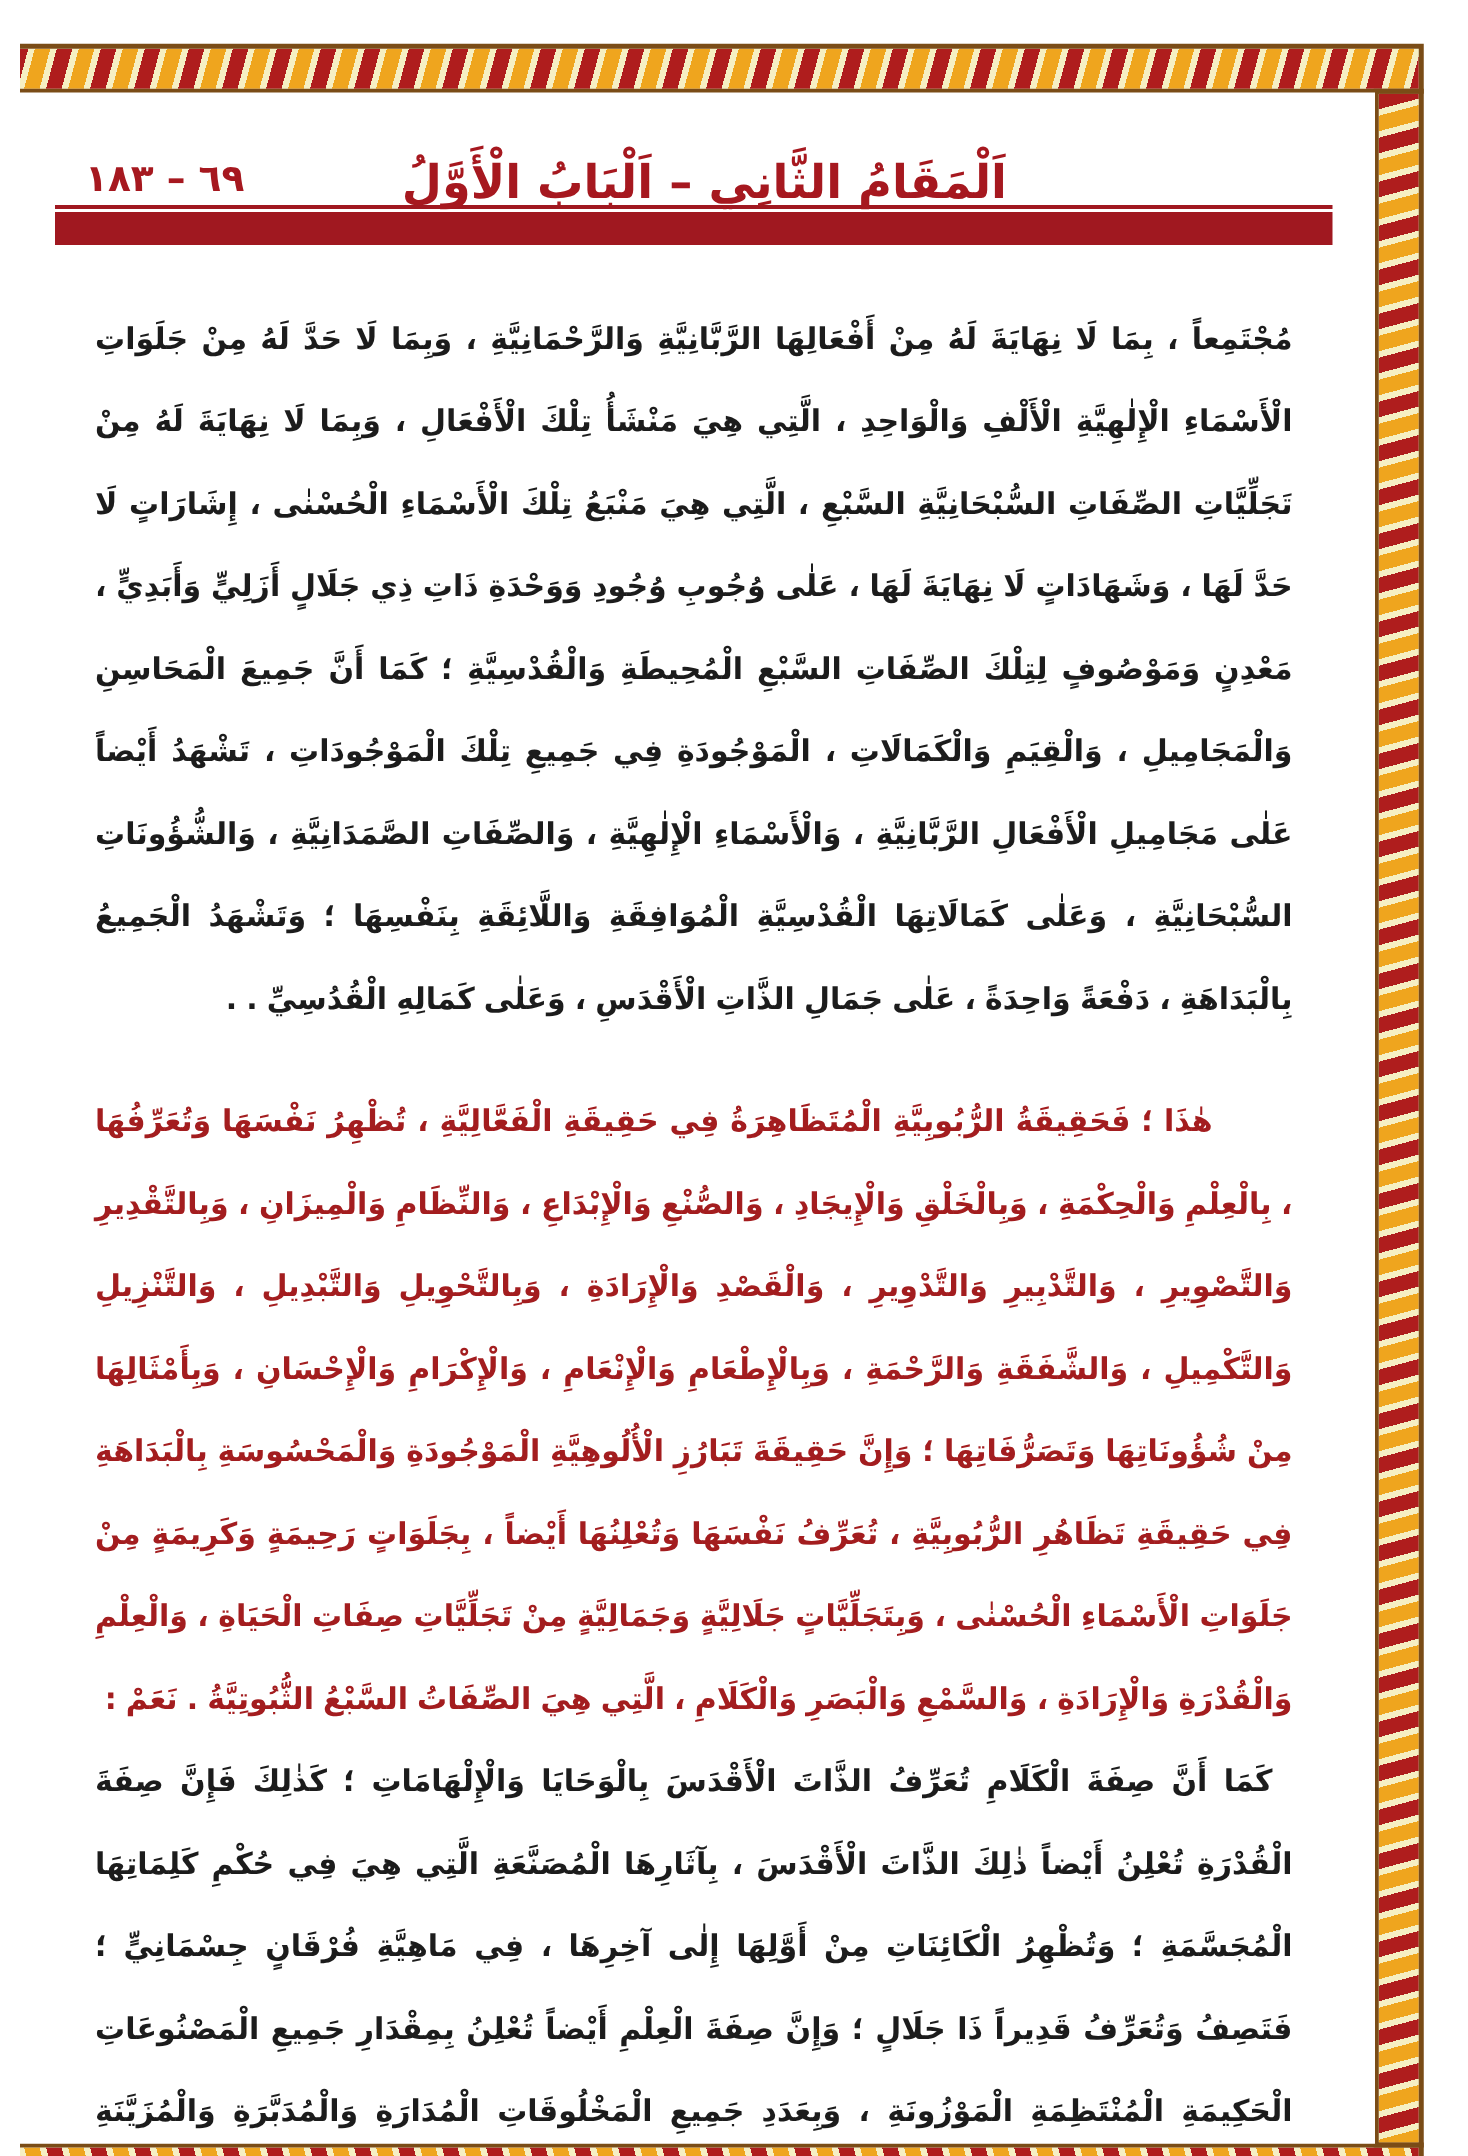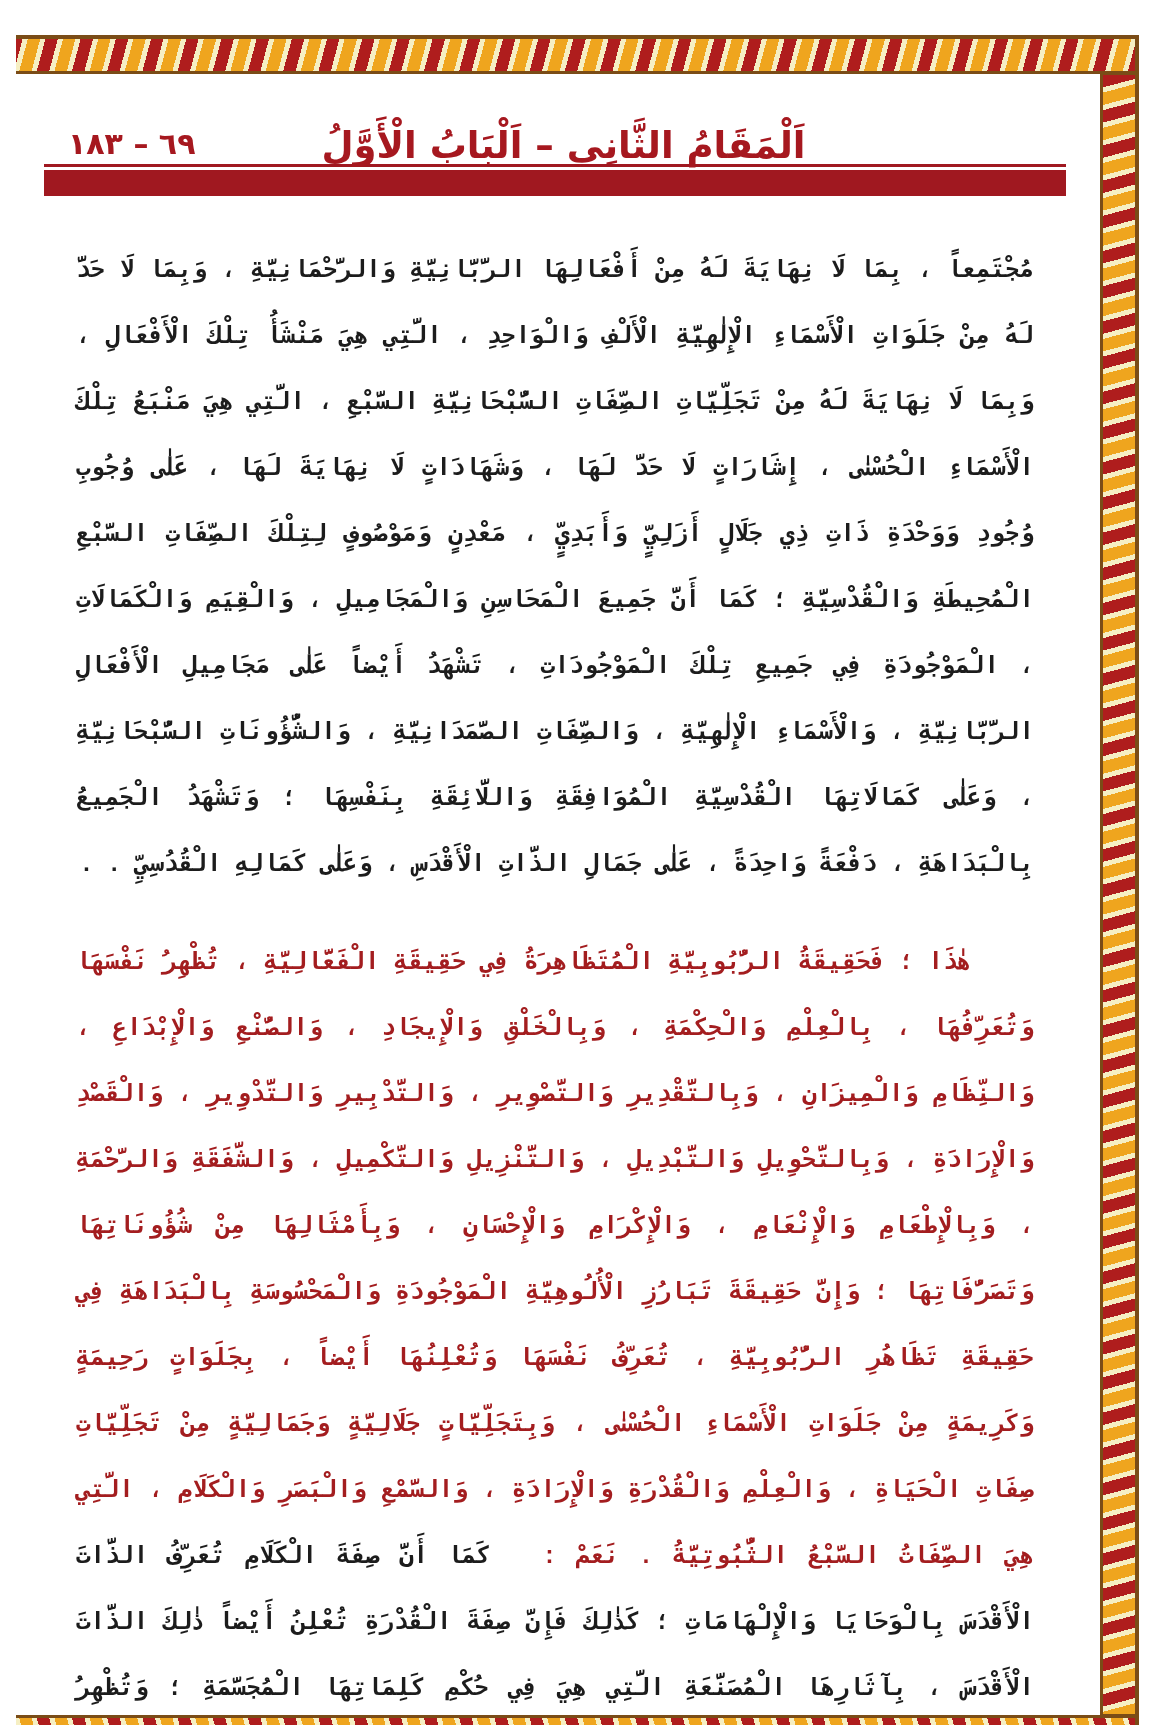--- a/index.html
+++ b/index.html
@@ -94,21 +94,21 @@
   }
   .body-text{
     margin-top:10px;
     font-size:24px;
     font-weight:bold;
     line-height:66px;
     text-align:justify;
     word-spacing:-1px;
     color:var(--body-black);
   }
-  .para{margin:0;font-family:Liberation Mono, monospace;}
+  .para{margin:0;}
   .para.main{text-indent:48px;}
   .red-text{color:var(--body-red);margin-top:44px;}
   .black-text{color:var(--body-black);}
 </style>
 </head>
 <body>
 
 <div class="page">
 
   <div class="band band-top"></div>

